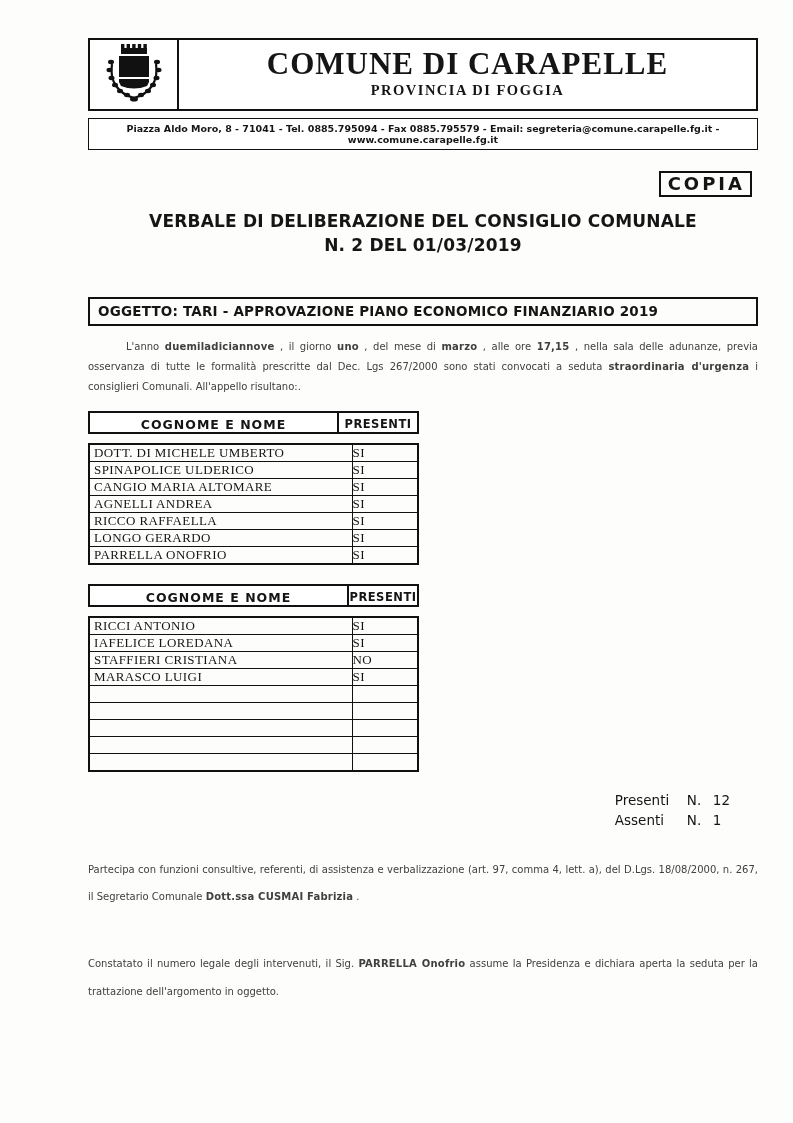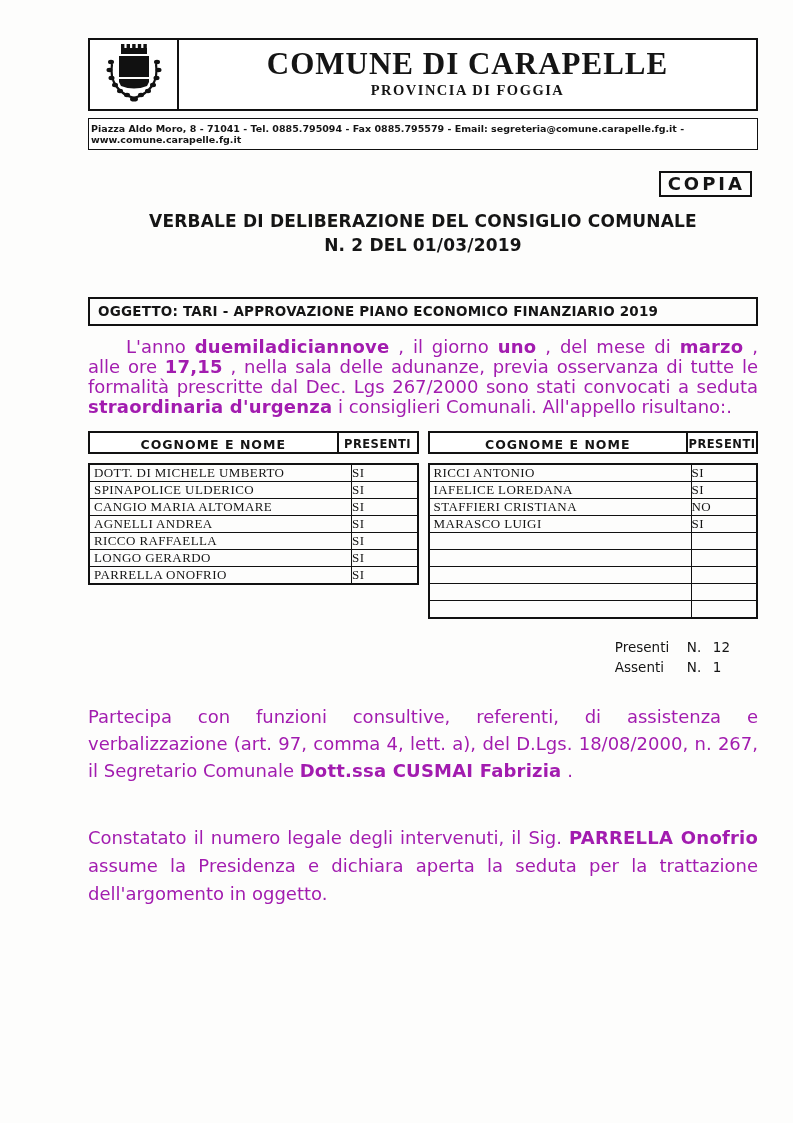--- a/index.html
+++ b/index.html
@@ -34,21 +34,21 @@
     letter-spacing: 1px;
   }
   .province {
     font-family: "Liberation Serif", serif;
     font-weight: bold; font-size: 14.5px; letter-spacing: 1.5px;
     margin-top: 1px;
   }
   .address-bar {
     border: 1.5px solid #111;
     margin-top: 7px;
-    text-align: left;
+    text-align: center;
     font-size: 9.5px; font-weight: bold;
     padding: 4px 2px;
     background: #fff;
   }
 
   
   .copia-row { text-align: right; margin-top: 21px; padding-right: 6px; }
   .copia {
     display: inline-block;
     border: 2.5px solid #111;
@@ -69,33 +69,34 @@
   .subject-box {
     margin-top: 40px;
     border: 2px solid #111;
     font-size: 13.5px; font-weight: bold;
     padding: 4px 8px 5px 8px;
     letter-spacing: 0.2px;
   }
 
   
   .para {
-    font-size: 18px;
+    font-size: 10px;
     text-align: justify;
-    color: #a21caf;
+    color: #404040;
   }
   .para b { letter-spacing: 0.2px; }
   .opening { margin-top: 11px; line-height: 20px; text-indent: 38px; }
   .secretary { margin-top: 26px; line-height: 27px; }
   .president { margin-top: 40px; line-height: 28px; }
 
   
   .tables-row {
-    display: flex; gap: 9px;
+    display: flex; gap: 19px;
     margin-top: 14px;
+    flex-direction: column;
   }
   .tbl-col { width: 331px; }
   .tbl-head {
     display: flex;
     border: 2px solid #111;
     font-weight: bold; font-size: 12.5px;
     height: 23px; line-height: 19px;
     background: #fff;
   }
   .tbl-head .th-name {

